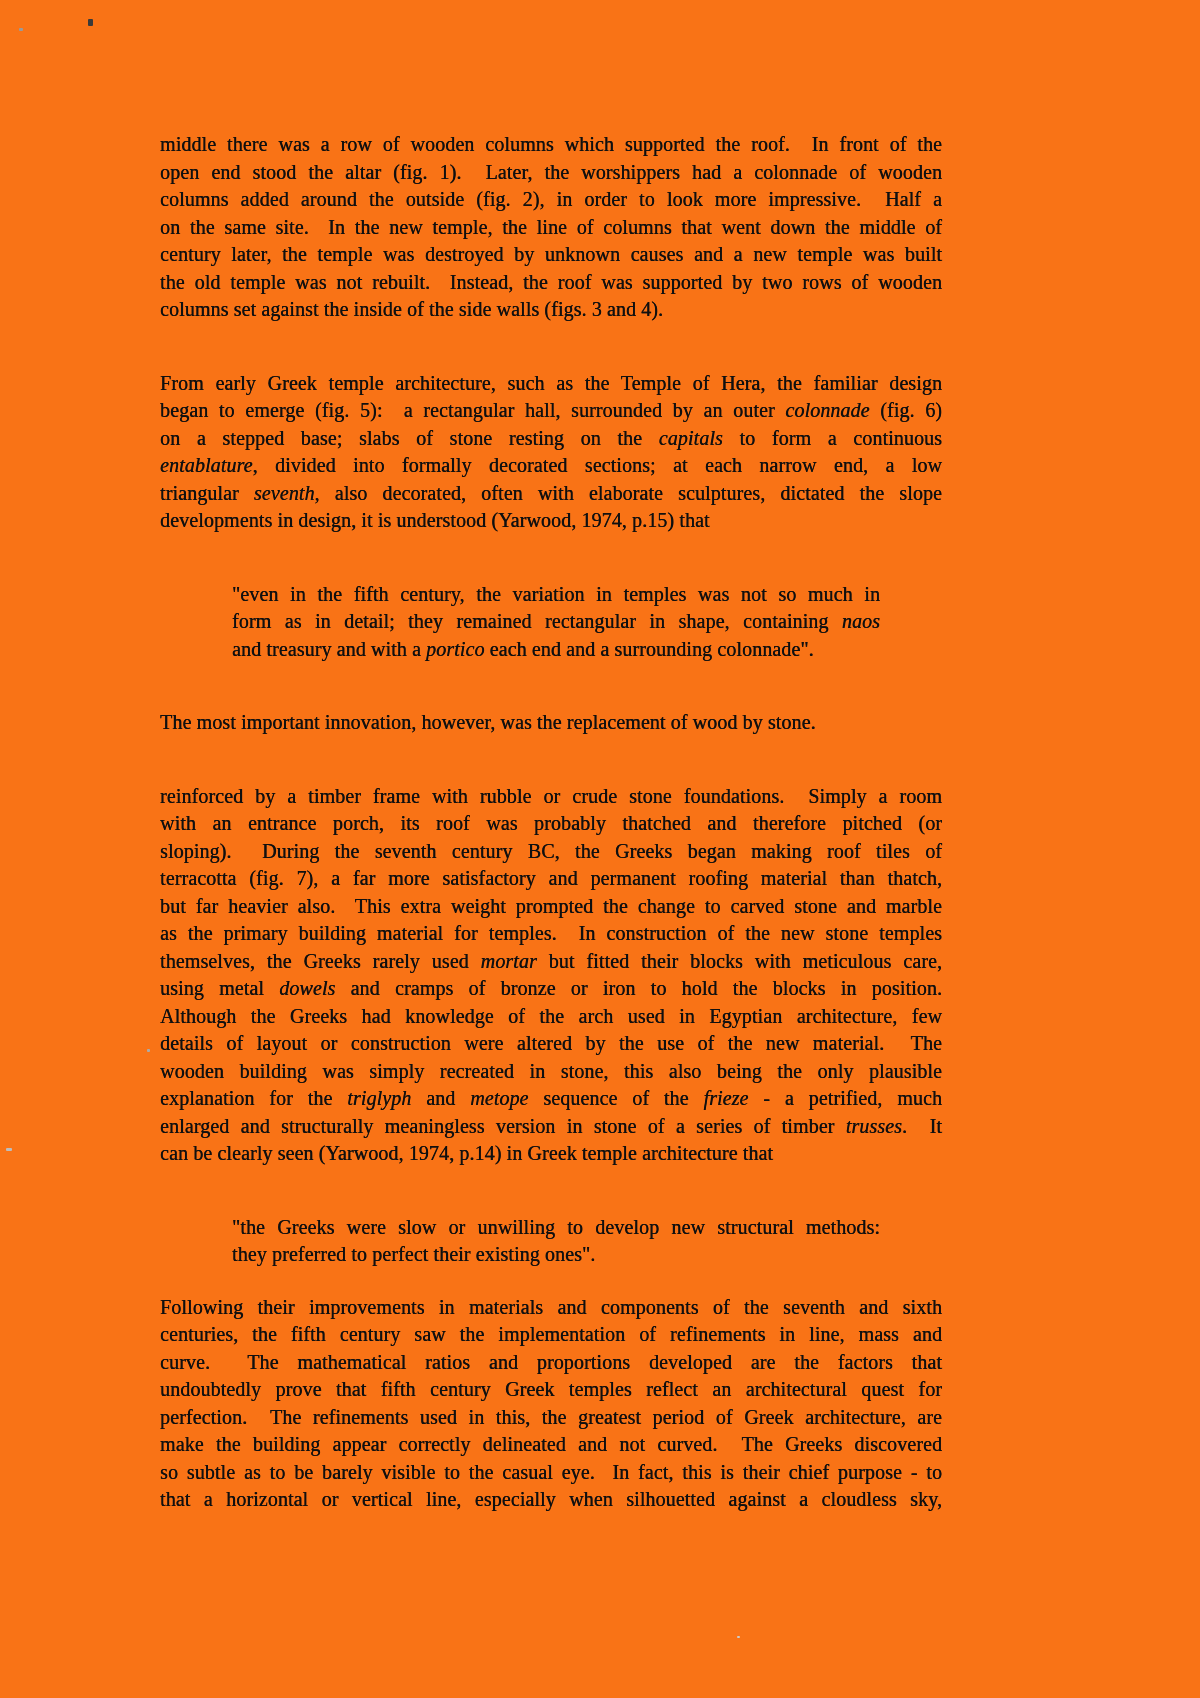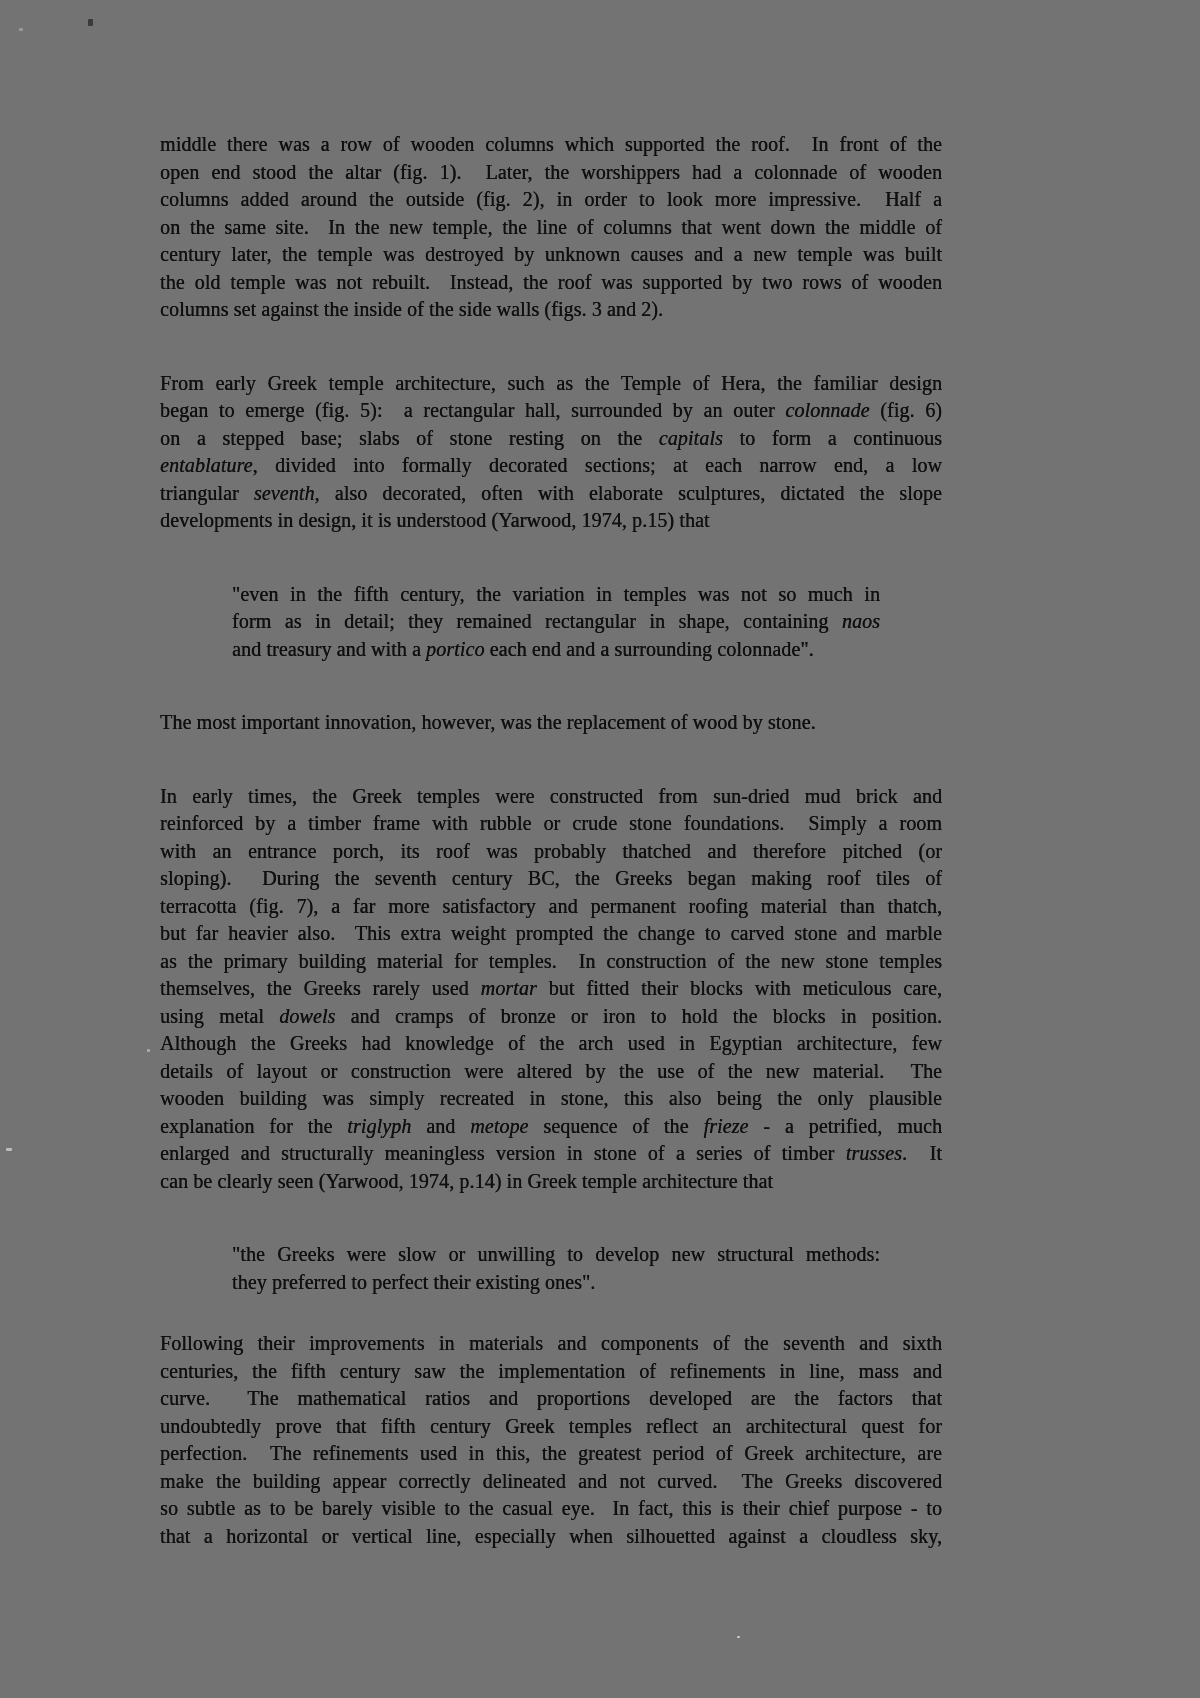--- a/index.html
+++ b/index.html
@@ -1,38 +1,38 @@
 <!DOCTYPE html>
 <html><head>
 <meta charset="utf-8">
 <style>
   html,body { margin:0; padding:0; }
   .page {
     position: relative;
     width: 1200px;
     height: 1698px;
-    background: #737373;
+    background: #f97316;
     overflow: hidden;
     font-family: "Liberation Serif", "DejaVu Serif", serif;
     color: #101010;
   }
   .content {
     position: absolute;
     left: 160px;
     top: 131px;
     width: 782px;
     font-size: 20px;
     line-height: 27.5px;
     
     text-shadow: 0.35px 0 0 currentColor;
     letter-spacing: 0.1px;
   }
   .block { margin-top: 46px; }
   .block:first-child { margin-top: 0; }
-  .block:nth-child(7) { margin-top: 34px; }   
+  .block:nth-child(7) { margin-top: 25px; }   
   .block.quote {
     margin-left: 72px;
     width: 648px;
   }
   .line {
     text-align: justify;
     text-align-last: justify;
     white-space: normal;
   }
   .line.last {
@@ -59,40 +59,39 @@
   <div class="artifact a4"></div>
   <div class="artifact a5"></div>
   <div class="content" id="content">
       <div class="block para">
         <div class="line">middle there was a row of wooden columns which supported the roof.&nbsp; In front of the</div>
         <div class="line">open end stood the altar (fig. 1).&nbsp; Later, the worshippers had a colonnade of wooden</div>
         <div class="line">columns added around the outside (fig. 2), in order to look more impressive.&nbsp; Half a</div>
         <div class="line">on the same site.&nbsp; In the new temple, the line of columns that went down the middle of</div>
         <div class="line">century later, the temple was destroyed by unknown causes and a new temple was built</div>
         <div class="line">the old temple was not rebuilt.&nbsp; Instead, the roof was supported by two rows of wooden</div>
-        <div class="line last">columns set against the inside of the side walls (figs. 3 and 2).</div>
+        <div class="line last">columns set against the inside of the side walls (figs. 3 and 4).</div>
       </div>
       <div class="block para">
         <div class="line">From early Greek temple architecture, such as the Temple of Hera, the familiar design</div>
         <div class="line">began to emerge (fig. 5):&nbsp; a rectangular hall, surrounded by an outer <i>colonnade</i> (fig. 6)</div>
         <div class="line">on a stepped base; slabs of stone resting on the <i>capitals</i> to form a continuous</div>
         <div class="line"><i>entablature</i>, divided into formally decorated sections; at each narrow end, a low</div>
         <div class="line">triangular <i>seventh</i>, also decorated, often with elaborate sculptures, dictated the slope</div>
         <div class="line last">developments in design, it is understood (Yarwood, 1974, p.15) that</div>
       </div>
       <div class="block quote">
         <div class="line">"even in the fifth century, the variation in temples was not so much in</div>
         <div class="line">form as in detail; they remained rectangular in shape, containing <i>naos</i></div>
         <div class="line last">and treasury and with a <i>portico</i> each end and a surrounding colonnade".</div>
       </div>
       <div class="block para">
         <div class="line last">The most important innovation, however, was the replacement of wood by stone.</div>
       </div>
       <div class="block para">
-        <div class="line">In early times, the Greek temples were constructed from sun-dried mud brick and</div>
         <div class="line">reinforced by a timber frame with rubble or crude stone foundations.&nbsp; Simply a room</div>
         <div class="line">with an entrance porch, its roof was probably thatched and therefore pitched (or</div>
         <div class="line">sloping).&nbsp; During the seventh century BC, the Greeks began making roof tiles of</div>
         <div class="line">terracotta (fig. 7), a far more satisfactory and permanent roofing material than thatch,</div>
         <div class="line">but far heavier also.&nbsp; This extra weight prompted the change to carved stone and marble</div>
         <div class="line">as the primary building material for temples.&nbsp; In construction of the new stone temples</div>
         <div class="line">themselves, the Greeks rarely used <i>mortar</i> but fitted their blocks with meticulous care,</div>
         <div class="line">using metal <i>dowels</i> and cramps of bronze or iron to hold the blocks in position.</div>
         <div class="line">Although the Greeks had knowledge of the arch used in Egyptian architecture, few</div>
         <div class="line">details of layout or construction were altered by the use of the new material.&nbsp; The</div>

